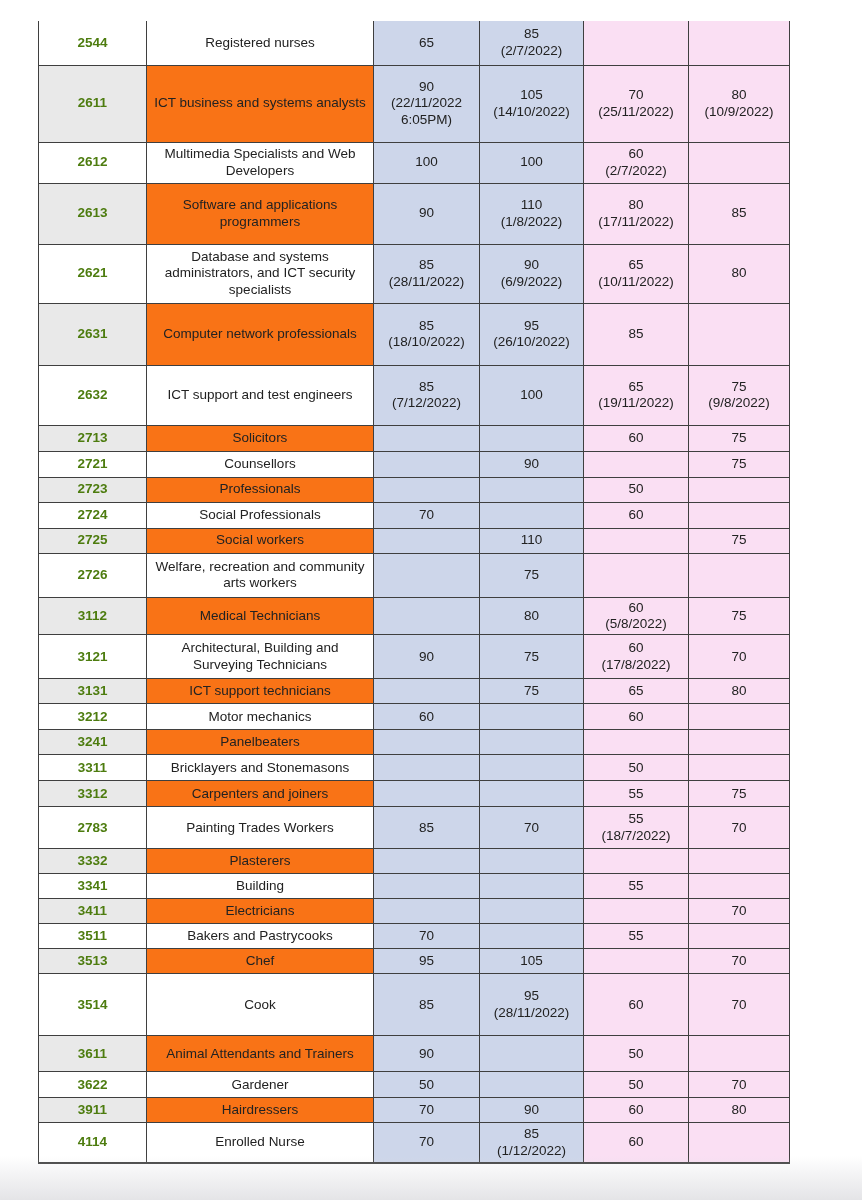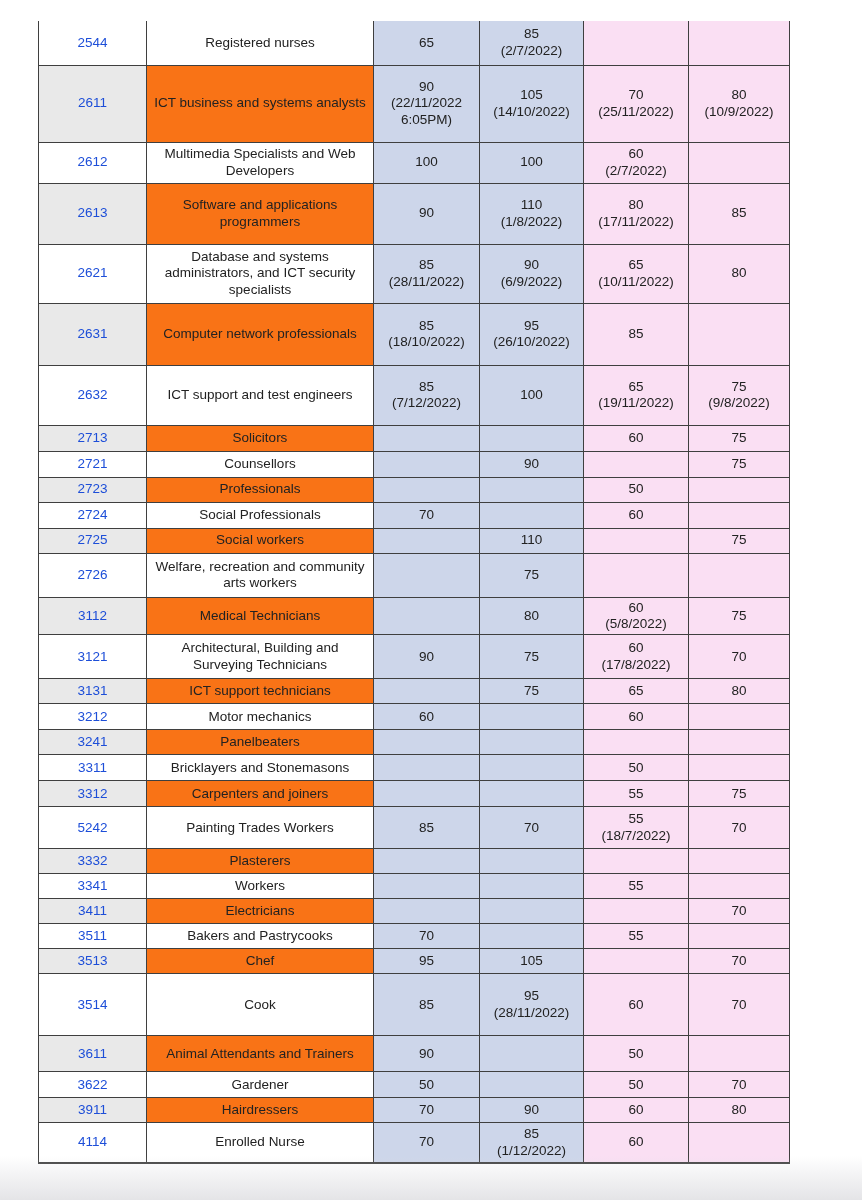--- a/index.html
+++ b/index.html
@@ -23,21 +23,21 @@
     vertical-align:middle;
     padding:2px 6px;
     font-size:13.5px;
     line-height:1.22;
     color:#222222;
     white-space:pre-line;
     overflow:hidden;
   }
   #doc-table tr:first-child td { border-top:none; }
   #doc-table tr:last-child td { border-bottom:2px solid #3f3f3f; }
-  #doc-table td.code { font-weight:normal; color:#1d4ed8; }
+  #doc-table td.code { font-weight:bold; color:#4d7c0f; }
   #doc-table td.blue { background:#cdd6ea; }
   #doc-table td.pink { background:#fadff3; }
   #doc-table tr.stripe td.plain { background:#f97316; }
   #doc-table tr td.plain { background:#ffffff; }
   #doc-table tr.stripe td.plain.code { background:#e9e9e9; }
   #bottom-fade {
     position:absolute;
     left:0; bottom:0;
     width:862px; height:44px;
     background:linear-gradient(to bottom, rgba(225,225,228,0) 0%, rgba(219,219,223,0.75) 100%);
@@ -230,39 +230,39 @@
       </tr>
       <tr class="stripe" style="height: 26px;">
         <td class="plain code">3312</td>
         <td class="plain">Carpenters and joiners</td>
         <td class="blue"></td>
         <td class="blue"></td>
         <td class="pink">55</td>
         <td class="pink">75</td>
       </tr>
       <tr style="height: 42px;">
-        <td class="plain code">5242</td>
+        <td class="plain code">2783</td>
         <td class="plain">Painting Trades Workers</td>
         <td class="blue">85</td>
         <td class="blue">70</td>
         <td class="pink">55
 (18/7/2022)</td>
         <td class="pink">70</td>
       </tr>
       <tr class="stripe" style="height: 25px;">
         <td class="plain code">3332</td>
         <td class="plain">Plasterers</td>
         <td class="blue"></td>
         <td class="blue"></td>
         <td class="pink"></td>
         <td class="pink"></td>
       </tr>
       <tr style="height: 25px;">
         <td class="plain code">3341</td>
-        <td class="plain">Workers</td>
+        <td class="plain">Building</td>
         <td class="blue"></td>
         <td class="blue"></td>
         <td class="pink">55</td>
         <td class="pink"></td>
       </tr>
       <tr class="stripe" style="height: 25px;">
         <td class="plain code">3411</td>
         <td class="plain">Electricians</td>
         <td class="blue"></td>
         <td class="blue"></td>

